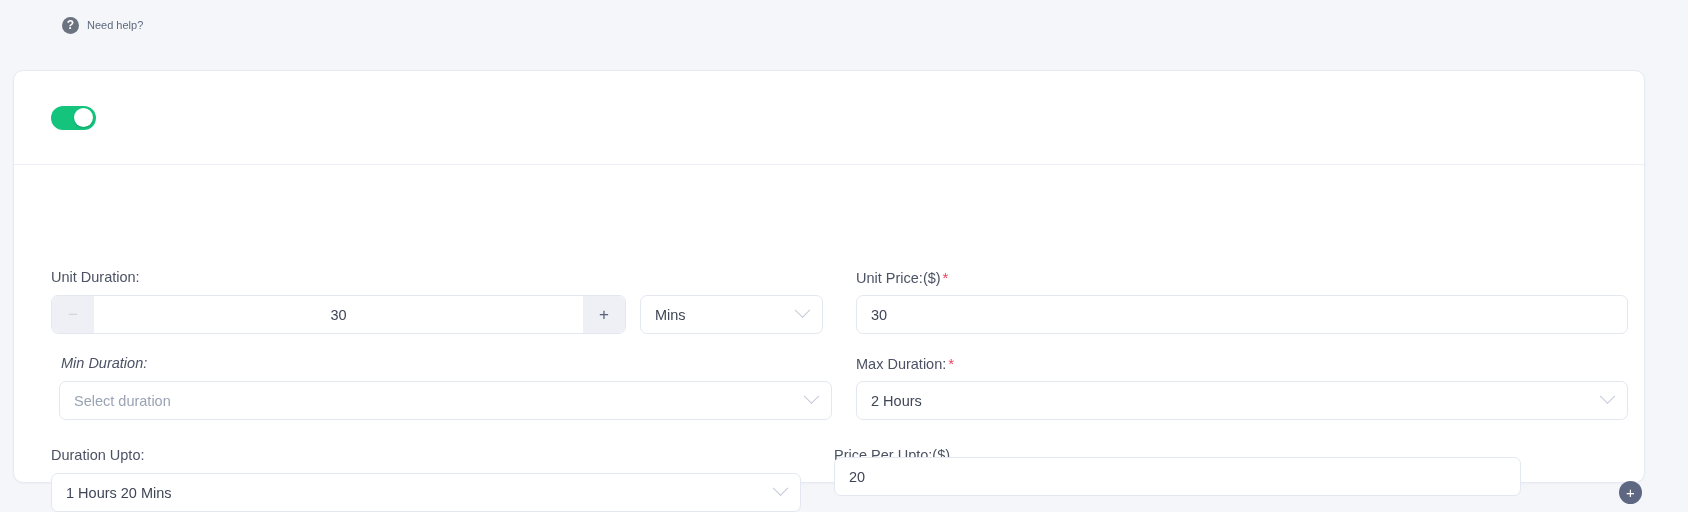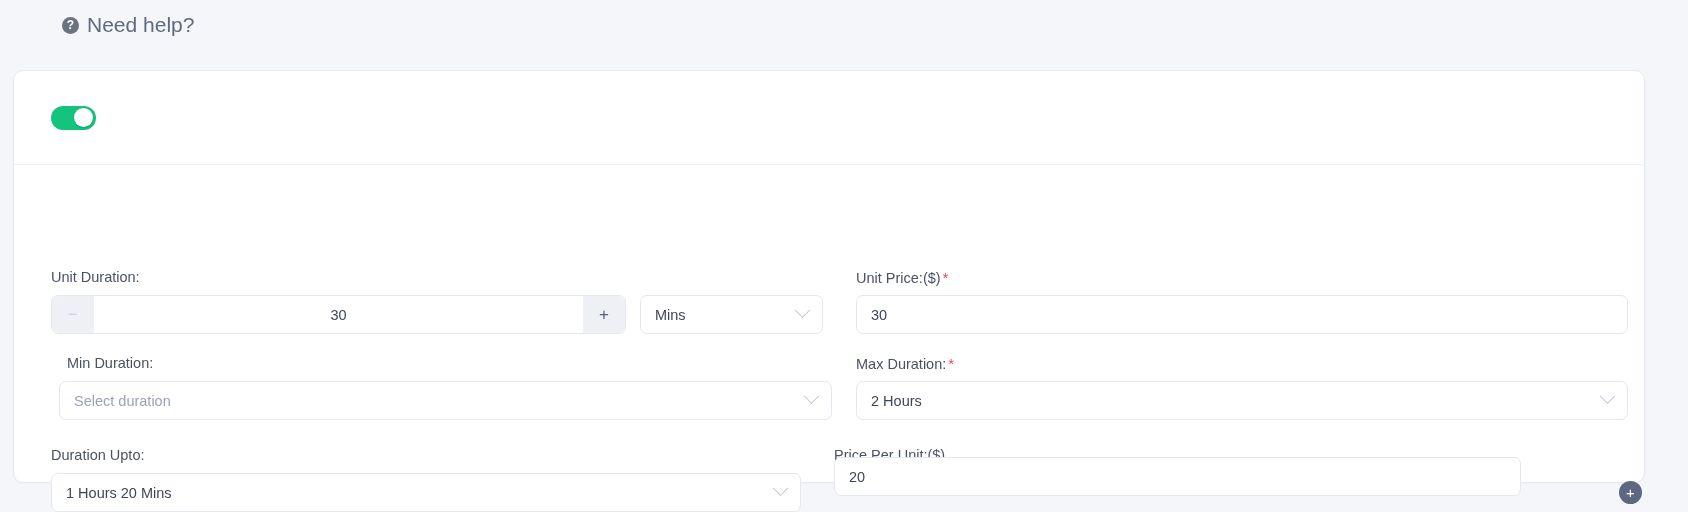--- a/index.html
+++ b/index.html
@@ -52,21 +52,21 @@
     background: #6b7280;
     color: #fff;
     font-size: 12px;
     font-weight: bold;
     display: flex;
     align-items: center;
     justify-content: center;
     line-height: 1;
   }
   .help-text {
-    font-size: 21px;
+    font-size: 11px;
     color: #5e6a7d;
   }
 
   
   .card {
     position: absolute;
     left: 13px;
     top: 70px;
     width: 1632px;
     height: 413px;
@@ -202,21 +202,21 @@
 
   
   #r1 { position:absolute; left:37px;  top:103px; }
   #r1 .lbl-left  { position:absolute; left:0;   top:0; }
   #r1 .stepper   { position:absolute; left:0;   top:26px; width:575px; }
   #r1 .unit-sel  { position:absolute; left:589px; top:26px; width:183px; }
   #r1 .lbl-right { position:absolute; left:805px; top:0; }
   #r1 .price-in  { position:absolute; left:805px; top:26px; width:772px; }
 
   #r2 { position:absolute; left:37px; top:189px; }
-  #r2 .lbl-left  { position:absolute; left:16px; top:0; }
+  #r2 .lbl-left  { position:absolute; left:10px; top:0;font-style:italic; }
   #r2 .min-sel   { position:absolute; left:0; top:26px; width:773px; }
   #r2 .lbl-right { position:absolute; left:805px; top:0; }
   #r2 .max-sel   { position:absolute; left:805px; top:26px; width:772px; }
 
   #r3 { position:absolute; left:37px; top:281px; }
   #r3 .lbl-left  { position:absolute; left:0; top:0;text-align:right; }
   #r3 .upto-sel  { position:absolute; left:0; top:26px; width:750px; }
   #r3 .lbl-right { position:absolute; left:783px; top:0; }
   #r3 .ppu-in    { position:absolute; left:783px; top:10px; width:687px; }
   #r3 .add-btn   { position:absolute; left:1568px; top:34px; }
@@ -292,21 +292,21 @@
         <label class="field-label lbl-left">
           <span>Duration Upto:</span>
         </label>
 
         <div class="ctrl select upto-sel">
           <span>1 Hours 20 Mins</span>
           <span class="chev"></span>
         </div>
 
         <label class="field-label lbl-right">
-          <span>Price Per Unit:($)</span>
+          <span>Price Per Upto:($)</span>
         </label>
 
         <div class="ctrl ppu-in">
           <span>20</span>
         </div>
 
         <div class="add-btn">+</div>
       </div>
 
     </div>

